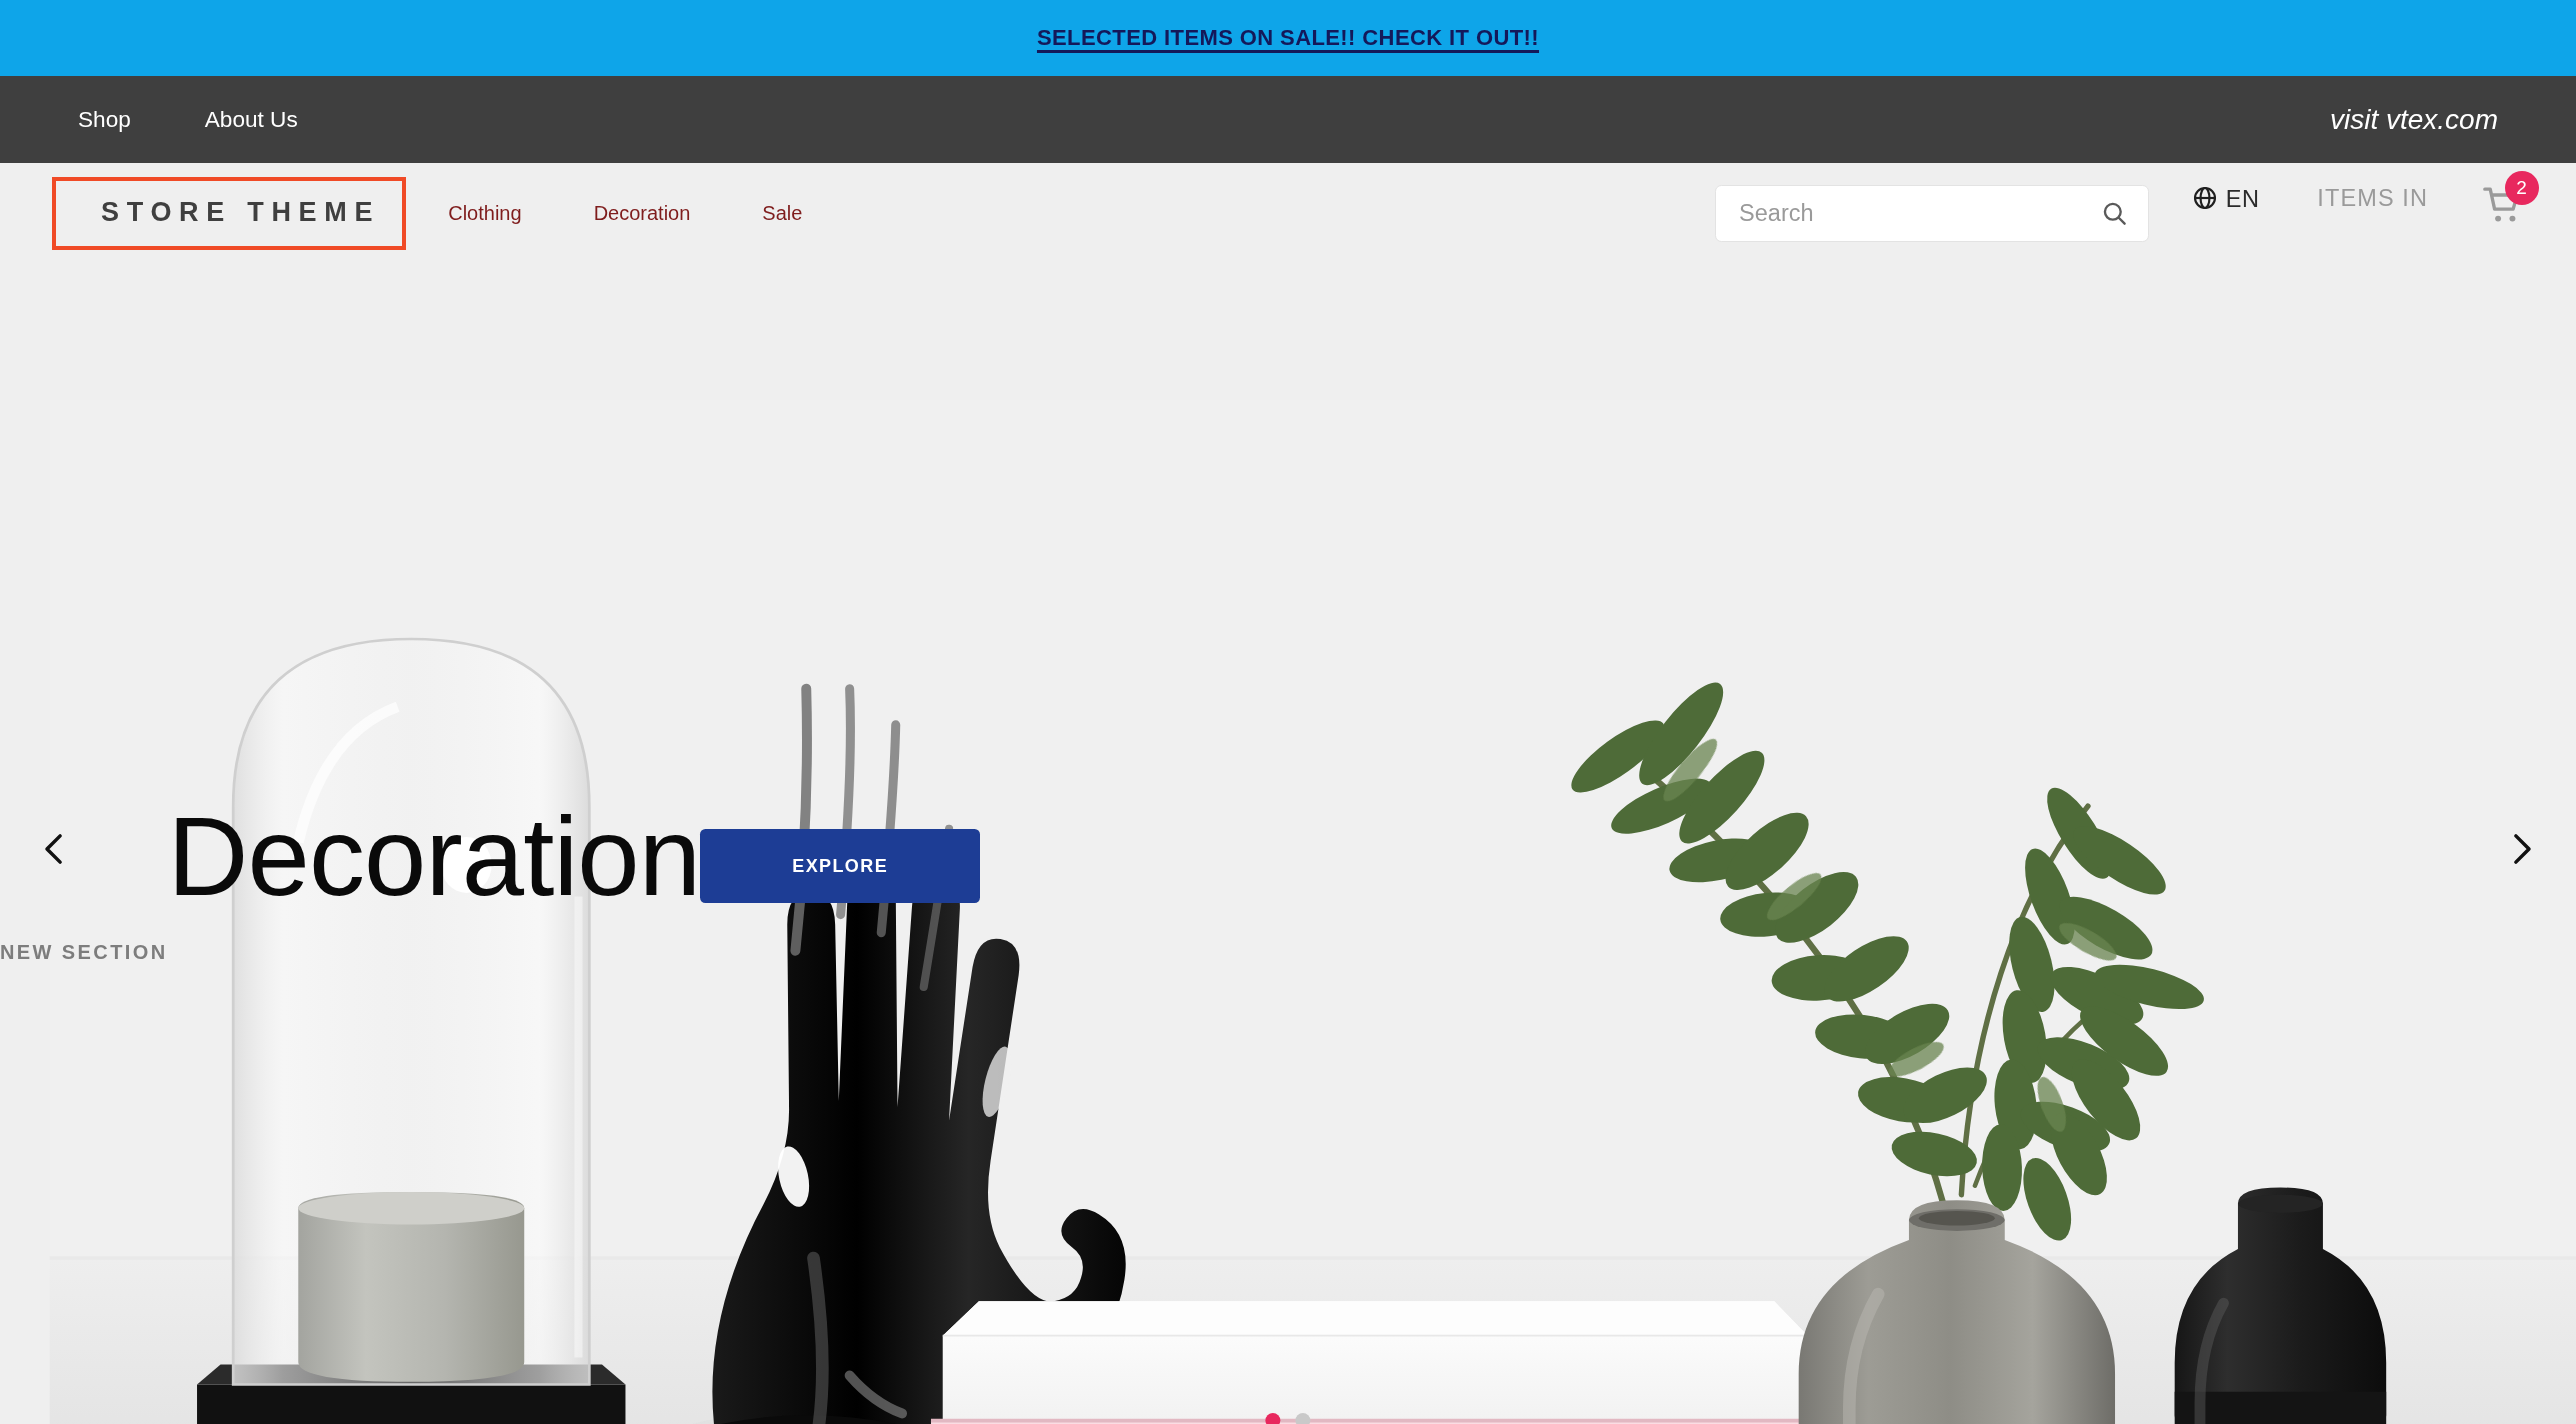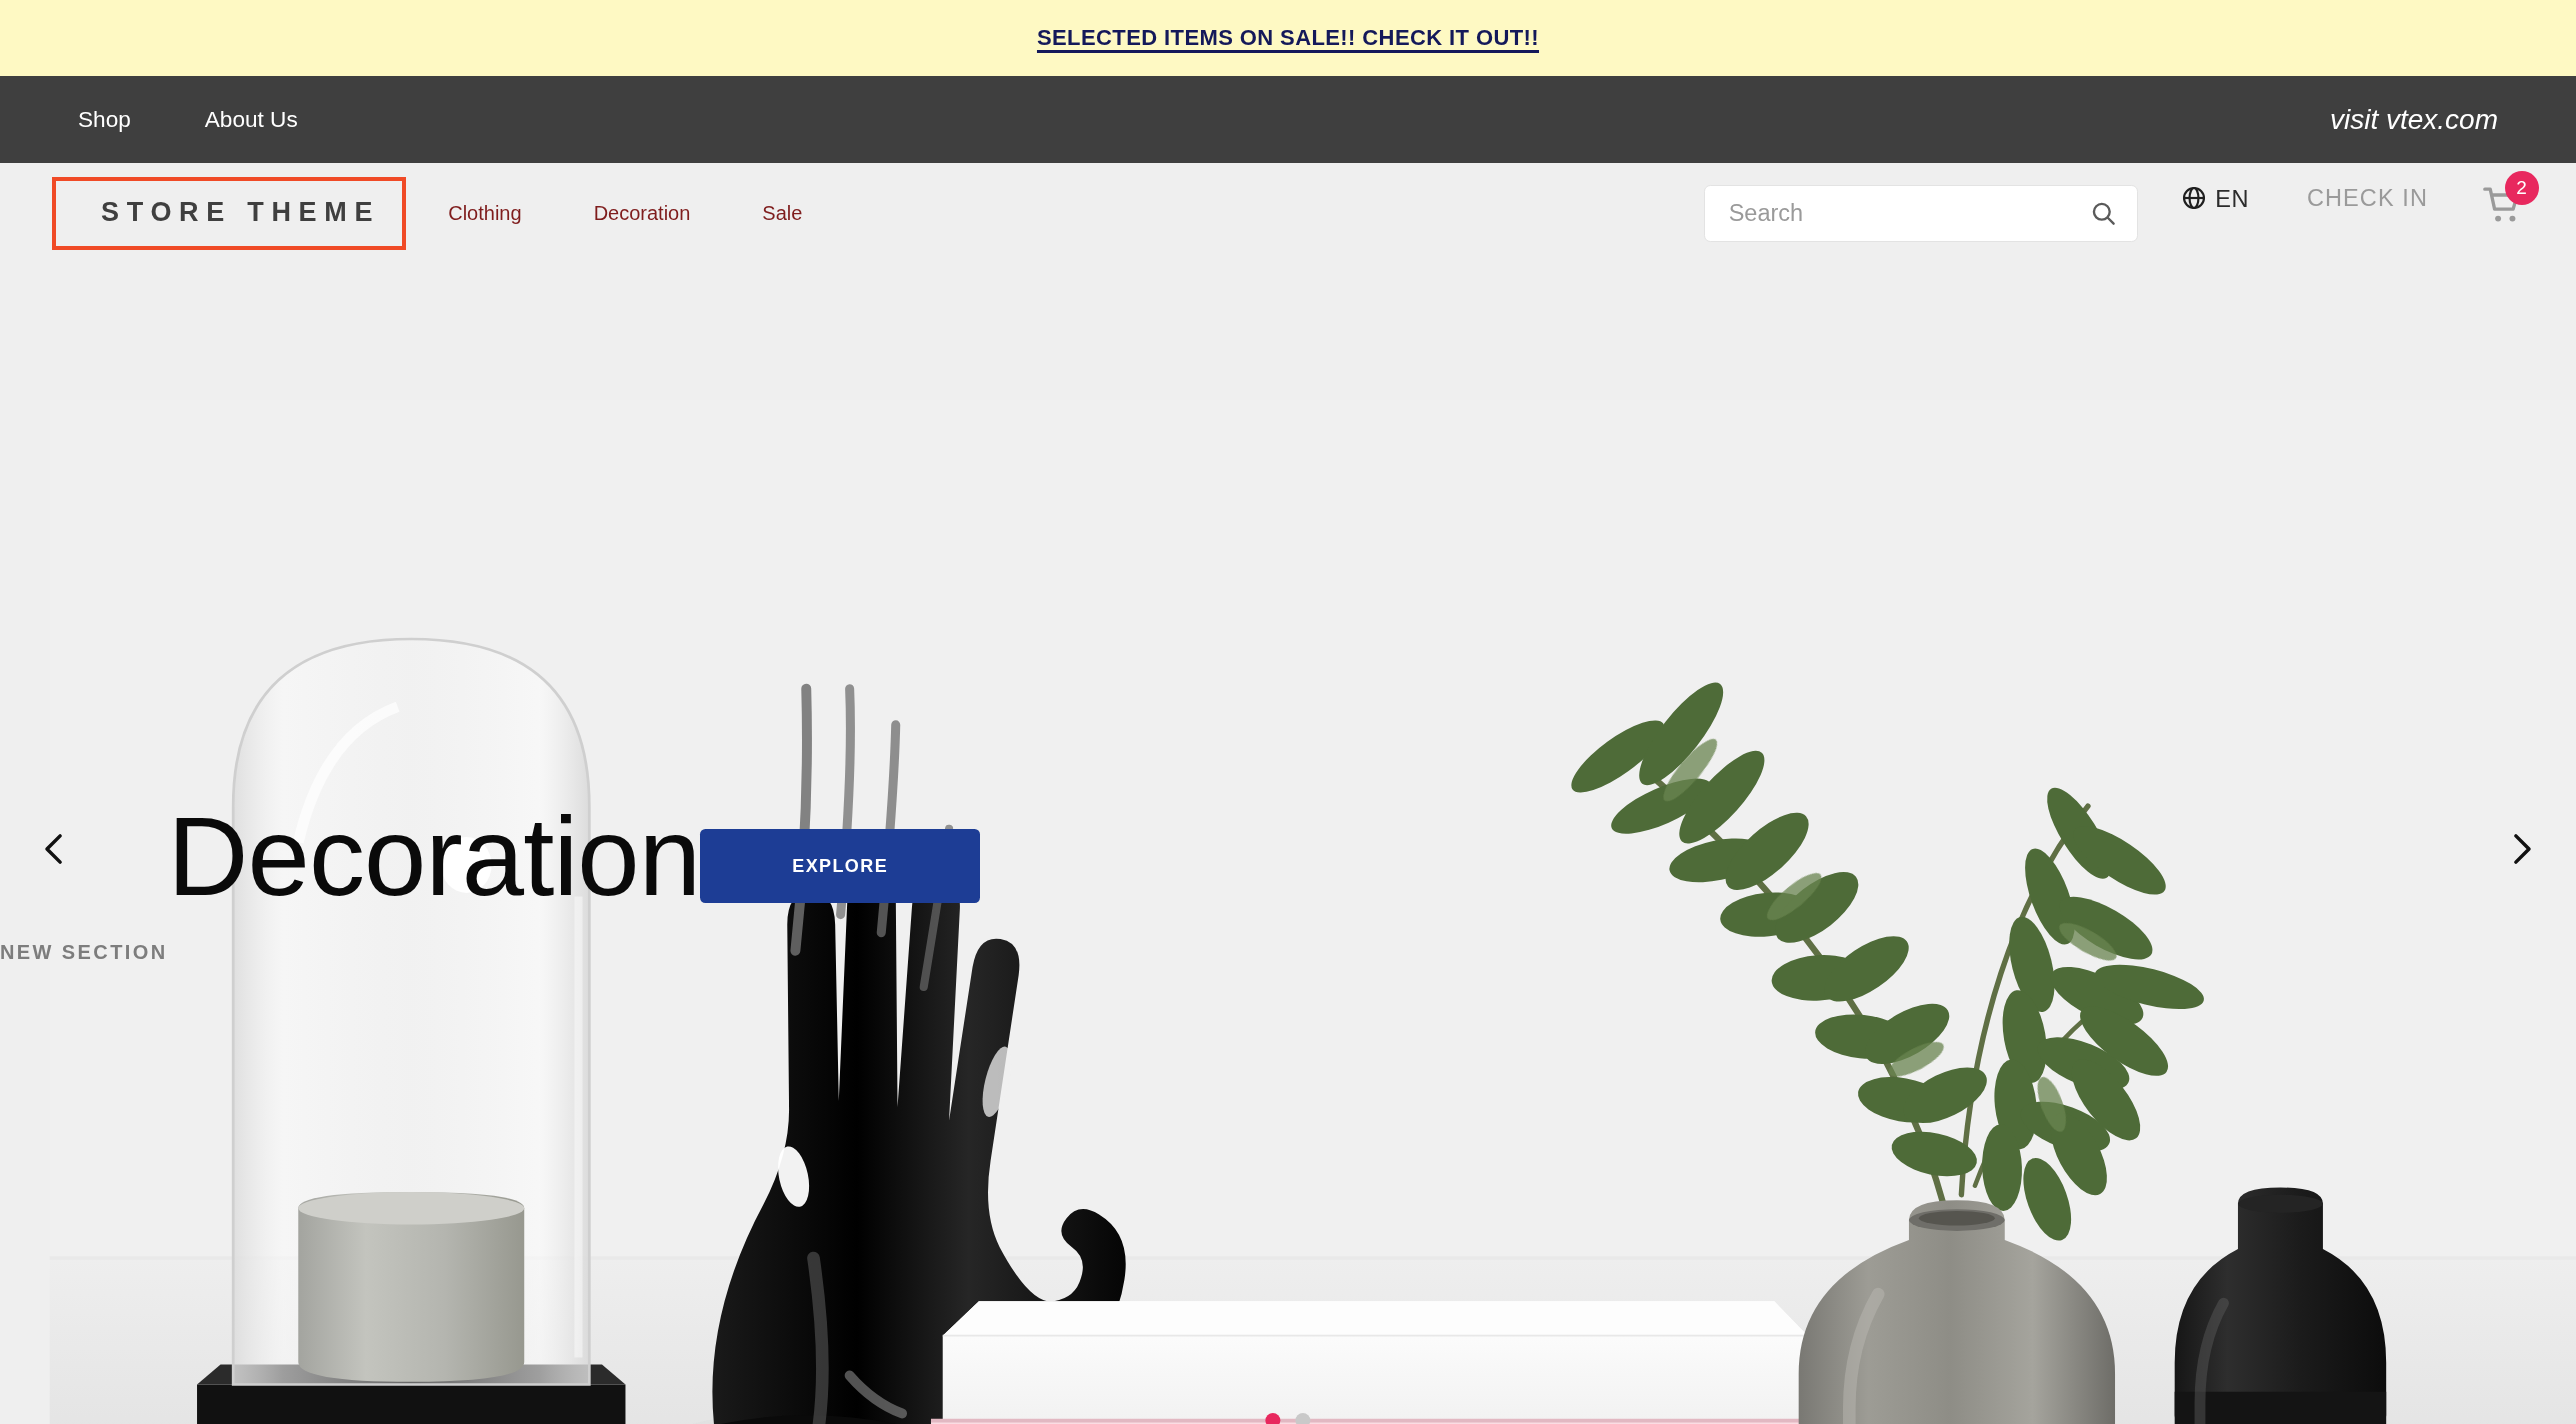--- a/index.html
+++ b/index.html
@@ -6,21 +6,21 @@
   html, body {
     width: 2576px; height: 1424px;
     overflow: hidden;
     font-family: "Liberation Sans", sans-serif;
     background: #efefef;
   }
 
   
   .promo-bar {
     height: 76px;
-    background: #fef9c3;
+    background: #0ea5e9;
     display: flex; align-items: center; justify-content: center;
   }
   .promo-link {
     font-size: 22px; font-weight: bold; letter-spacing: 0.4px;
     color: #14195a; text-decoration: underline;
     text-underline-offset: 5.4px; text-decoration-thickness: 2.7px;
     cursor: pointer;
   }
 
   
@@ -192,21 +192,21 @@
       <span>
         <svg viewBox="0 0 24 24" width="26" height="26" fill="none" stroke="#1f1f1f" stroke-width="2">
           <circle cx="12" cy="12" r="9.2"></circle>
           <ellipse cx="12" cy="12" rx="4.1" ry="9.2"></ellipse>
           <line x1="2.8" y1="12" x2="21.2" y2="12"></line>
         </svg>
       </span>
       <span class="locale-label">EN</span>
     </div>
 
-    <span class="signin">CHECK IN</span>
+    <span class="signin">ITEMS IN</span>
 
     <div class="cart-wrap">
       <span>
         <svg viewBox="0 0 24 24" width="42" height="42" fill="none" stroke="#9a9a9a" stroke-width="1.9" stroke-linecap="round" stroke-linejoin="round">
           <path d="M1.6 2.4h3.1l2.5 11.4h10.6l2.3-8.1H6.1"></path>
           <circle cx="9.2" cy="19.2" r="1.7" fill="#9a9a9a" stroke="none"></circle>
           <circle cx="17.4" cy="19.2" r="1.7" fill="#9a9a9a" stroke="none"></circle>
         </svg>
       </span>
       <span class="cart-badge">2</span>

